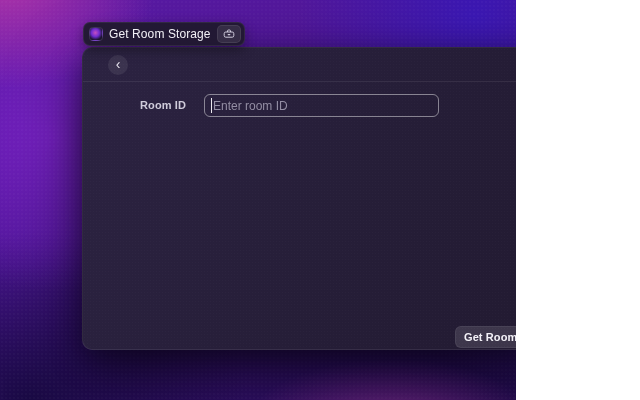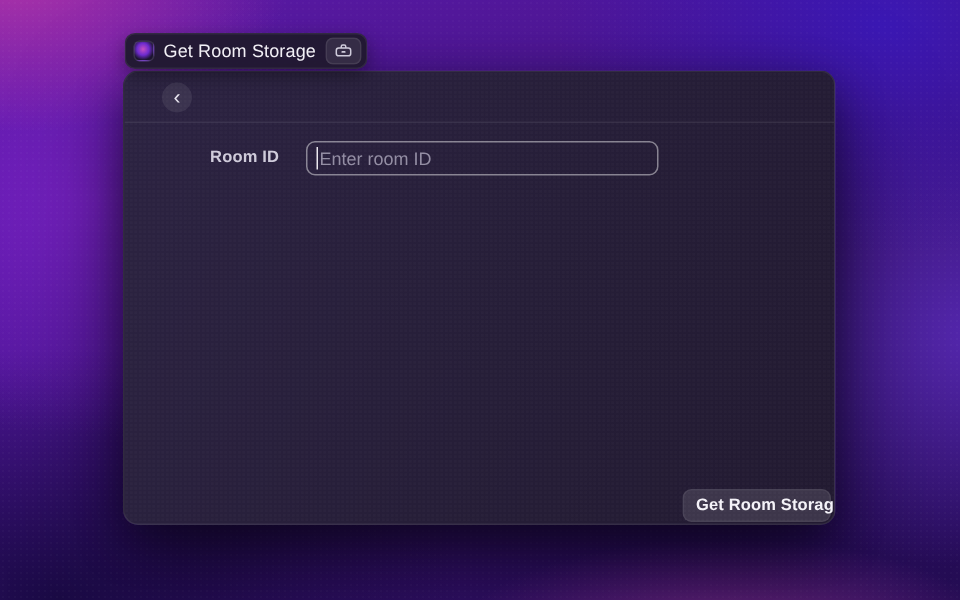--- a/index.html
+++ b/index.html
@@ -1,19 +1,19 @@
 <!DOCTYPE html>
 <html><head>
 <meta charset="utf-8">
 <style>
   html,body{margin:0;padding:0;}
   body{width:640px;height:400px;overflow:hidden;font-family:"Liberation Sans",sans-serif;}
 
   .screen{
-    position:relative;width:640px;height:400px;overflow:hidden;
+    position:relative;width:516px;height:400px;overflow:hidden;
     background:
       radial-gradient(45% 40% at 1% -4%, rgba(178,52,168,.95), rgba(178,52,168,0) 65%),
       radial-gradient(55% 62% at 92% 4%, rgba(58,24,182,.95), rgba(58,24,182,0) 62%),
       radial-gradient(50% 55% at 10% 34%, rgba(122,34,198,.85), rgba(122,34,198,0) 70%),
       radial-gradient(45% 55% at 102% 56%, rgba(94,46,192,.8), rgba(94,46,192,0) 70%),
       radial-gradient(42% 26% at 76% 108%, rgba(196,68,180,.55), rgba(196,68,180,0) 70%),
       radial-gradient(70% 70% at 6% 100%, rgba(22,9,62,.9), rgba(22,9,62,0) 60%),
       linear-gradient(150deg, #5d1ba8 0%, #4c1694 40%, #33106c 72%, #230c52 100%);
   }
   .screen::after{ 

